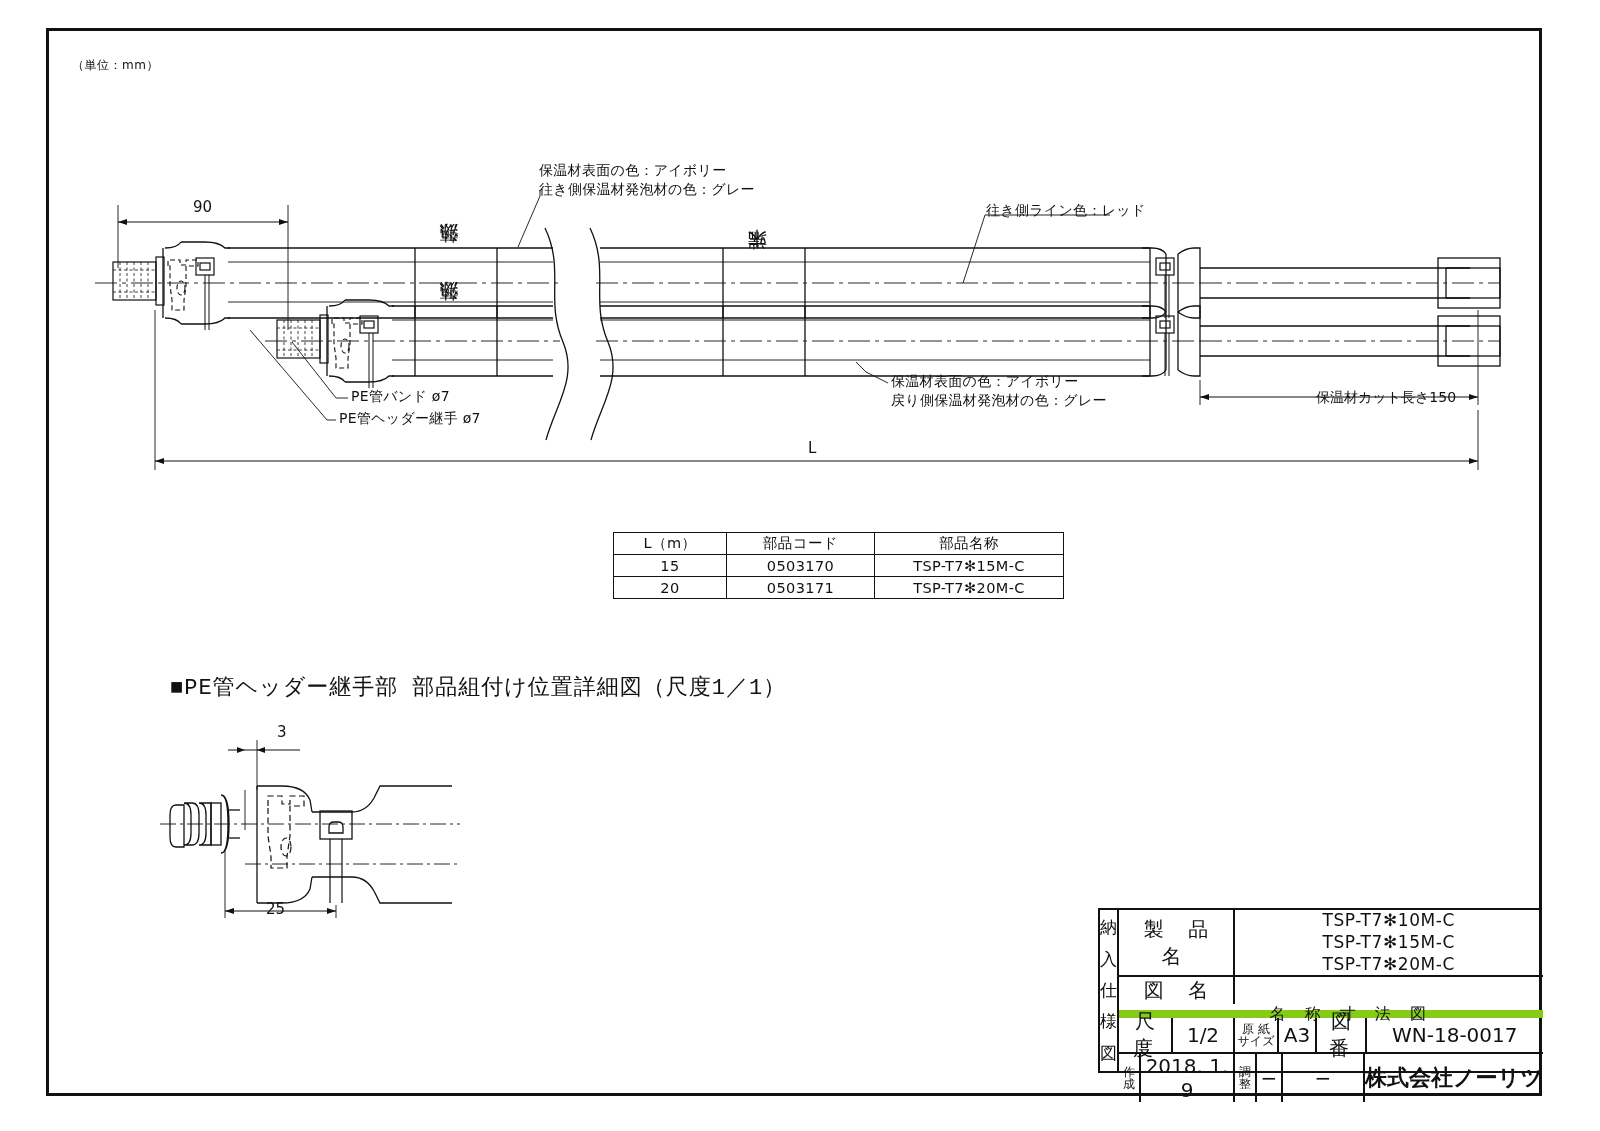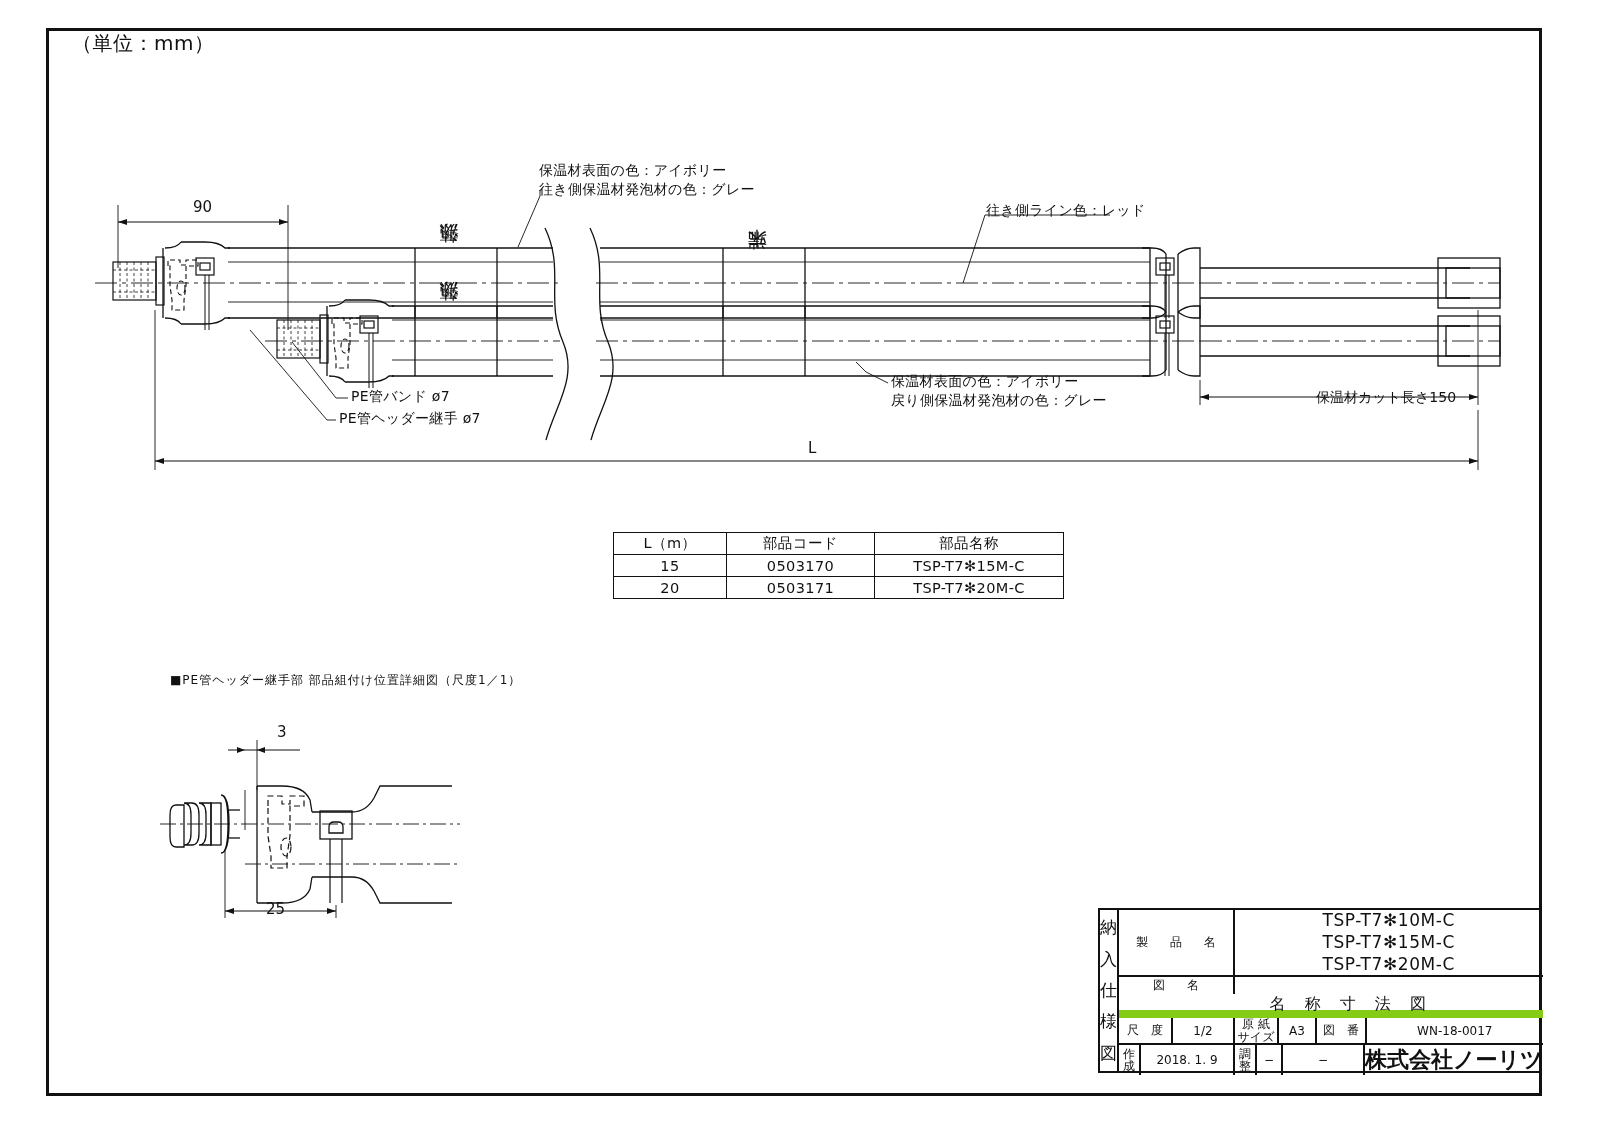--- a/index.html
+++ b/index.html
@@ -1,39 +1,39 @@
 <!DOCTYPE html>
 <html><head>
 <meta charset="utf-8">
 <style>
   html,body{margin:0;padding:0;background:#fff;}
   body{width:1600px;height:1131px;font-family:"DejaVu Sans","Liberation Sans",sans-serif;color:#111;}
   #sheet{position:relative;width:1600px;height:1131px;overflow:hidden;background:#fff;}
   .frame{position:absolute;left:46px;top:28px;width:1496px;height:1068px;border:3px solid #111;box-sizing:border-box;}
-  .unit-note{position:absolute;left:72px;top:30px;font-size:20px;letter-spacing:0.5px;}
+  .unit-note{position:absolute;left:72px;top:57px;font-size:12px;letter-spacing:0.5px;}
   svg{position:absolute;left:0;top:0;width:1600px;height:1131px;}
   .lbl{position:absolute;font-size:14px;white-space:nowrap;letter-spacing:0.3px;}
   .dim{position:absolute;font-size:15px;white-space:nowrap;}
   .vtxt{position:absolute;font-size:19px;writing-mode:vertical-rl;transform:rotate(180deg);letter-spacing:2px;}
-  .sect-title{position:absolute;font-size:12px;letter-spacing:1px;white-space:nowrap;}
+  .sect-title{position:absolute;font-size:22px;letter-spacing:1px;white-space:nowrap;font-family:Liberation Mono, monospace;}
   
   table.parts{position:absolute;border-collapse:collapse;font-size:14.5px;}
   table.parts td{border:1px solid #111;text-align:center;padding:1px 4px;height:19px;letter-spacing:0.4px;}
   table.parts td.c1{width:104px;}
   table.parts td.c2{width:139px;margin-left:24px;}
   table.parts td.c3{width:180px;}
   
   .tb{position:absolute;left:1098px;top:908px;width:444px;height:165px;border:2px solid #111;box-sizing:border-box;display:flex;}
   .tb-side{width:32px;border-right:2px solid #111;display:flex;flex-direction:column;align-items:center;justify-content:space-around;font-size:17px;box-sizing:border-box;padding:2px 0;}
   .tb-main{flex:1;display:flex;flex-direction:column;}
   .r1{height:66px;display:flex;border-bottom:2px solid #111;}
   .r2{height:33px;display:flex;border-bottom:8px solid #84cc16;flex-direction:column;}
   .r3{height:34px;display:flex;border-bottom:2px solid #111;}
   .r4{flex:1;display:flex;}
-  .cellv{display:flex;align-items:center;justify-content:center;box-sizing:border-box;font-size:12px;text-align:center;}
+  .cellv{display:flex;align-items:center;justify-content:center;box-sizing:border-box;font-size:20px;text-align:center;}
   .bd-r{border-right:2px solid #111;}
   .prodname{font-size:17px;line-height:1.28;text-align:center;letter-spacing:0.6px;}
   .spaced{letter-spacing:9px;text-indent:9px;}
   .spaced2{letter-spacing:7px;text-indent:7px;margin-left:34px;}
   .tiny2{font-size:12px;line-height:1.05;letter-spacing:0;text-align:right;}
   .logo{font-size:22px;font-weight:bold;letter-spacing:0px;white-space:nowrap;}
 </style>
 </head>
 <body>
 

